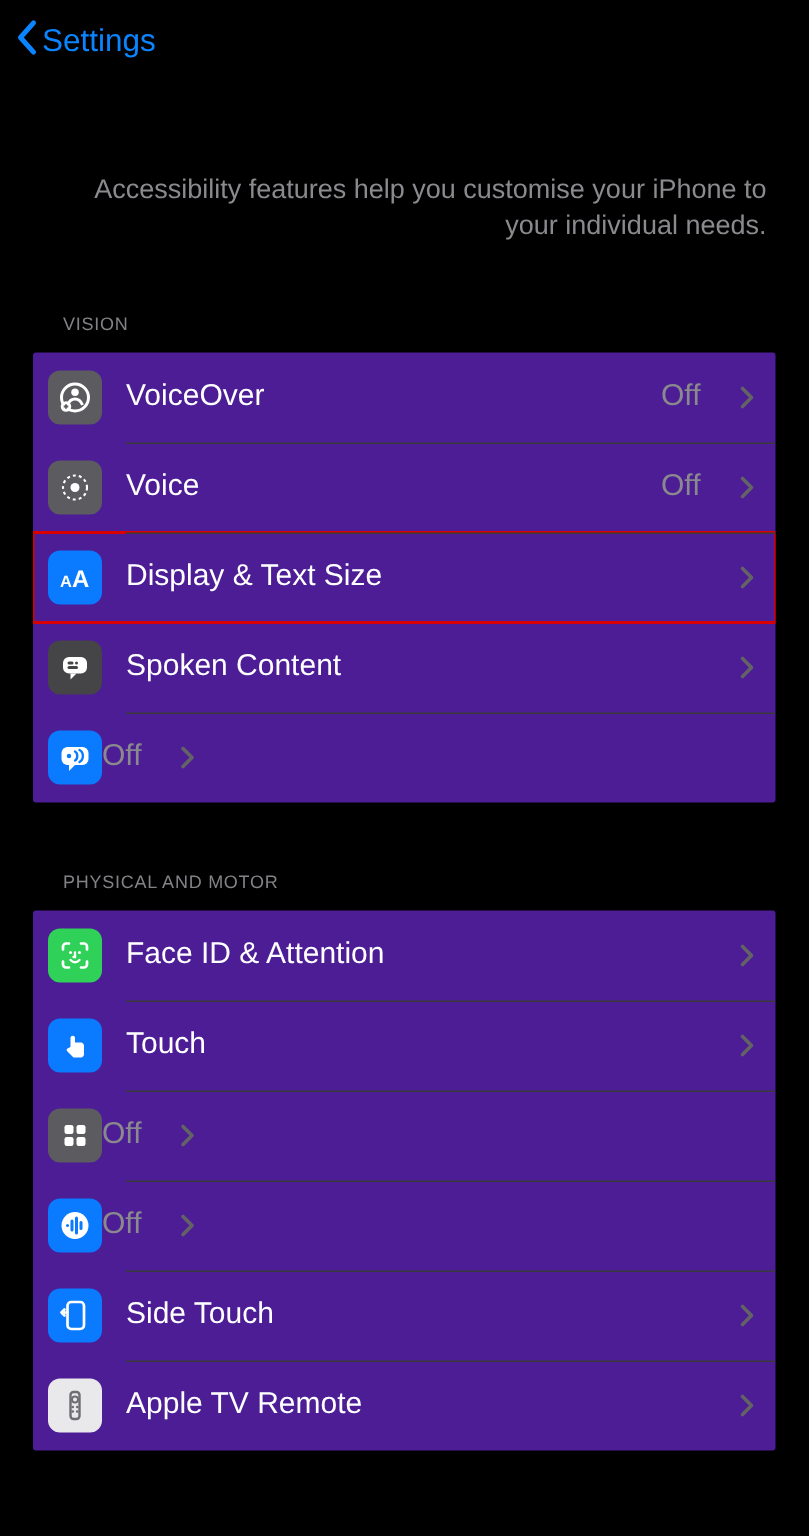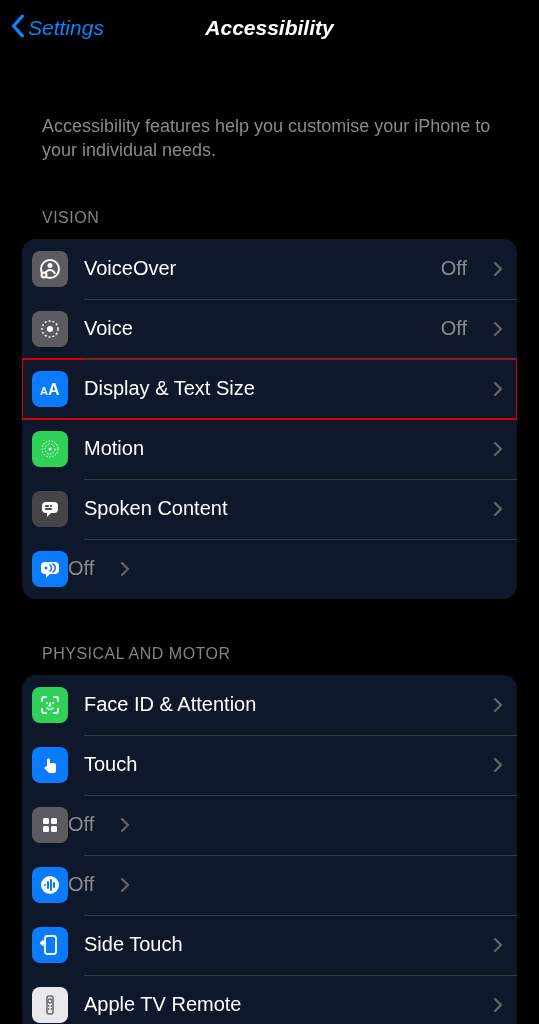--- a/index.html
+++ b/index.html
@@ -11,21 +11,20 @@
     color: #fff;
     overflow: hidden;
     position: relative;
   }
   .navbar {
     position: relative;
     height: 56px;
     display: flex;
     align-items: center;
     justify-content: center;
-    font-style: italic;
   }
   .back-btn {
     position: absolute;
     left: 10px;
     top: 0;
     height: 56px;
     display: flex;
     align-items: center;
     color: #0a84ff;
     font-size: 21px;
@@ -35,31 +34,32 @@
   .nav-title {
     font-size: 21px;
     font-weight: 600;
     color: #fff;
   }
   .intro {
     padding: 58px 28px 0 42px;
     font-size: 18px;
     line-height: 1.35;
     color: #8a8a8e;
+    text-align: right;
   }
   .section-header {
     padding: 46px 0 8px 42px;
-    font-size: 16px;
+    font-size: 12px;
     letter-spacing: 0.5px;
     color: #828287;
   }
   .group {
     margin: 4px 22px 0 22px;
-    background: #0f172a;
-    border-radius: 14px;
+    background: #4c1d95;
+    border-radius: 2px;
     overflow: hidden;
   }
   .row {
     display: flex;
     align-items: center;
     height: 60px;
     padding: 0 14px 0 10px;
     position: relative;
     cursor: pointer;
   }
@@ -115,21 +115,20 @@
 
 <div class="navbar">
   <div class="back-btn">
     <span>
       <svg width="16" height="24" viewBox="0 0 12 22">
           <path d="M10 2 L2 11 L10 20" stroke="#0a84ff" stroke-width="3" fill="none" stroke-linecap="round" stroke-linejoin="round"></path>
         </svg>
     </span>
     <span>Settings</span>
   </div>
-  <div class="nav-title">Accessibility</div>
 </div>
 
 <div class="intro">Accessibility features help you customise your iPhone to your individual needs.</div>
 
 <div class="section-header">VISION</div>
 <div class="group">
 
   <div class="row">
     <div class="icon-box bg-gray">
       <svg width="24" height="24" viewBox="0 0 24 24">
@@ -173,35 +172,20 @@
         </svg>
     </div>
     <div class="row-label">Display &amp; Text Size</div>
     <span class="chevron">
         <svg width="10" height="16" viewBox="0 0 10 16">
           <path d="M2 2 L8 8 L2 14" stroke="#636366" stroke-width="2.4" fill="none" stroke-linecap="round" stroke-linejoin="round"></path>
         </svg>
       </span>
   </div>
 
-  <div class="row">
-    <div class="icon-box bg-green">
-      <svg width="24" height="24" viewBox="0 0 24 24">
-          <circle cx="12" cy="12" r="8" fill="none" stroke="#fff" stroke-width="1" stroke-dasharray="1.5 1.5"></circle>
-          <circle cx="12" cy="12" r="5" fill="none" stroke="#fff" stroke-width="1" stroke-dasharray="1.5 1.5"></circle>
-          <circle cx="12" cy="12" r="1.5" fill="#fff"></circle>
-        </svg>
-    </div>
-    <div class="row-label">Motion</div>
-    <span class="chevron">
-        <svg width="10" height="16" viewBox="0 0 10 16">
-          <path d="M2 2 L8 8 L2 14" stroke="#636366" stroke-width="2.4" fill="none" stroke-linecap="round" stroke-linejoin="round"></path>
-        </svg>
-      </span>
-  </div>
 
   <div class="row">
     <div class="icon-box bg-dgray">
       <svg width="24" height="24" viewBox="0 0 24 24">
           <rect x="4" y="5" width="16" height="11" rx="4" fill="#fff"></rect>
           <path d="M9 16 L9 20 L13 16" fill="#fff"></path>
           <rect x="7" y="8" width="4" height="2" rx="1" fill="#454548"></rect>
           <rect x="12" y="8" width="2" height="2" rx="1" fill="#454548"></rect>
           <rect x="7" y="11" width="7" height="2" rx="1" fill="#454548"></rect>
         </svg>

